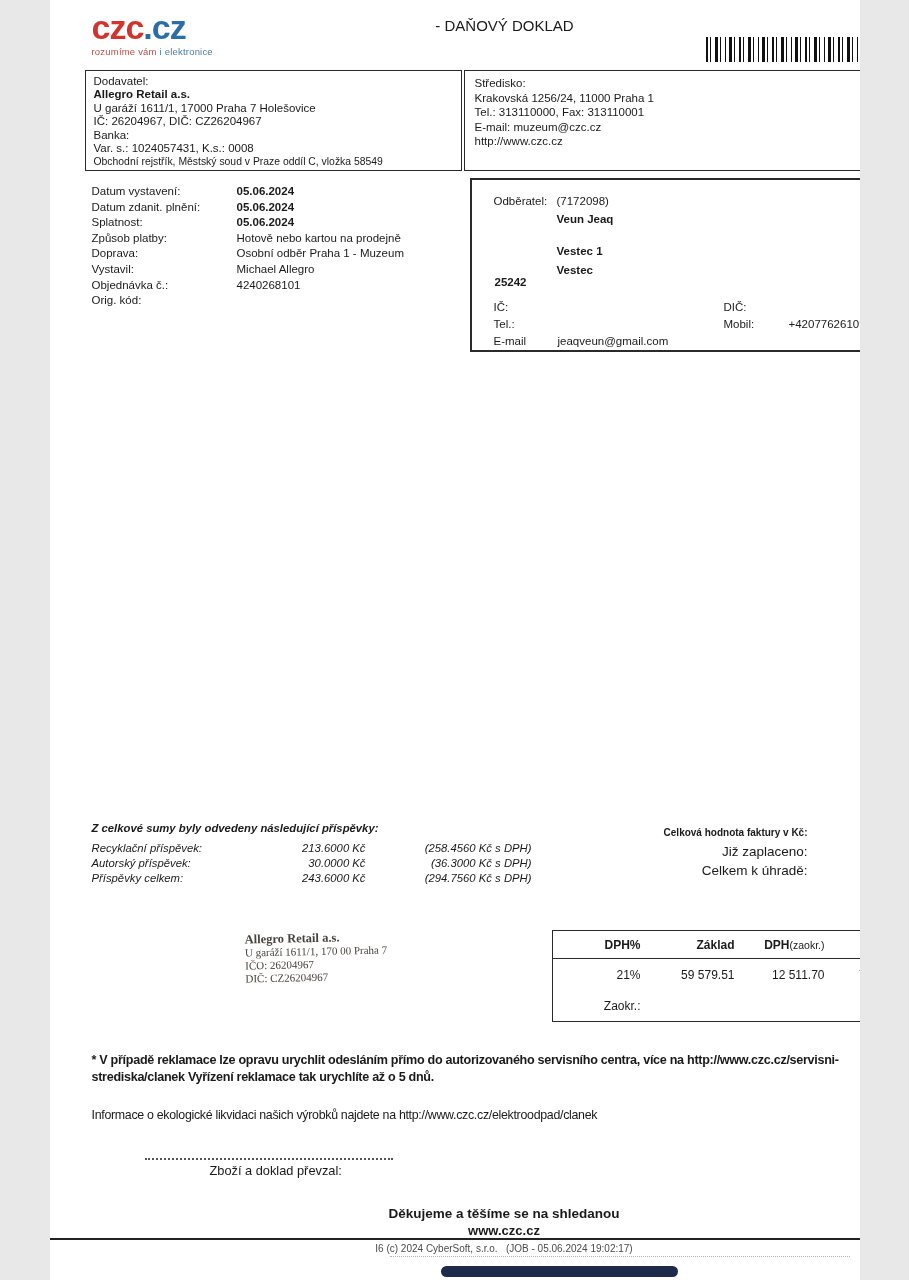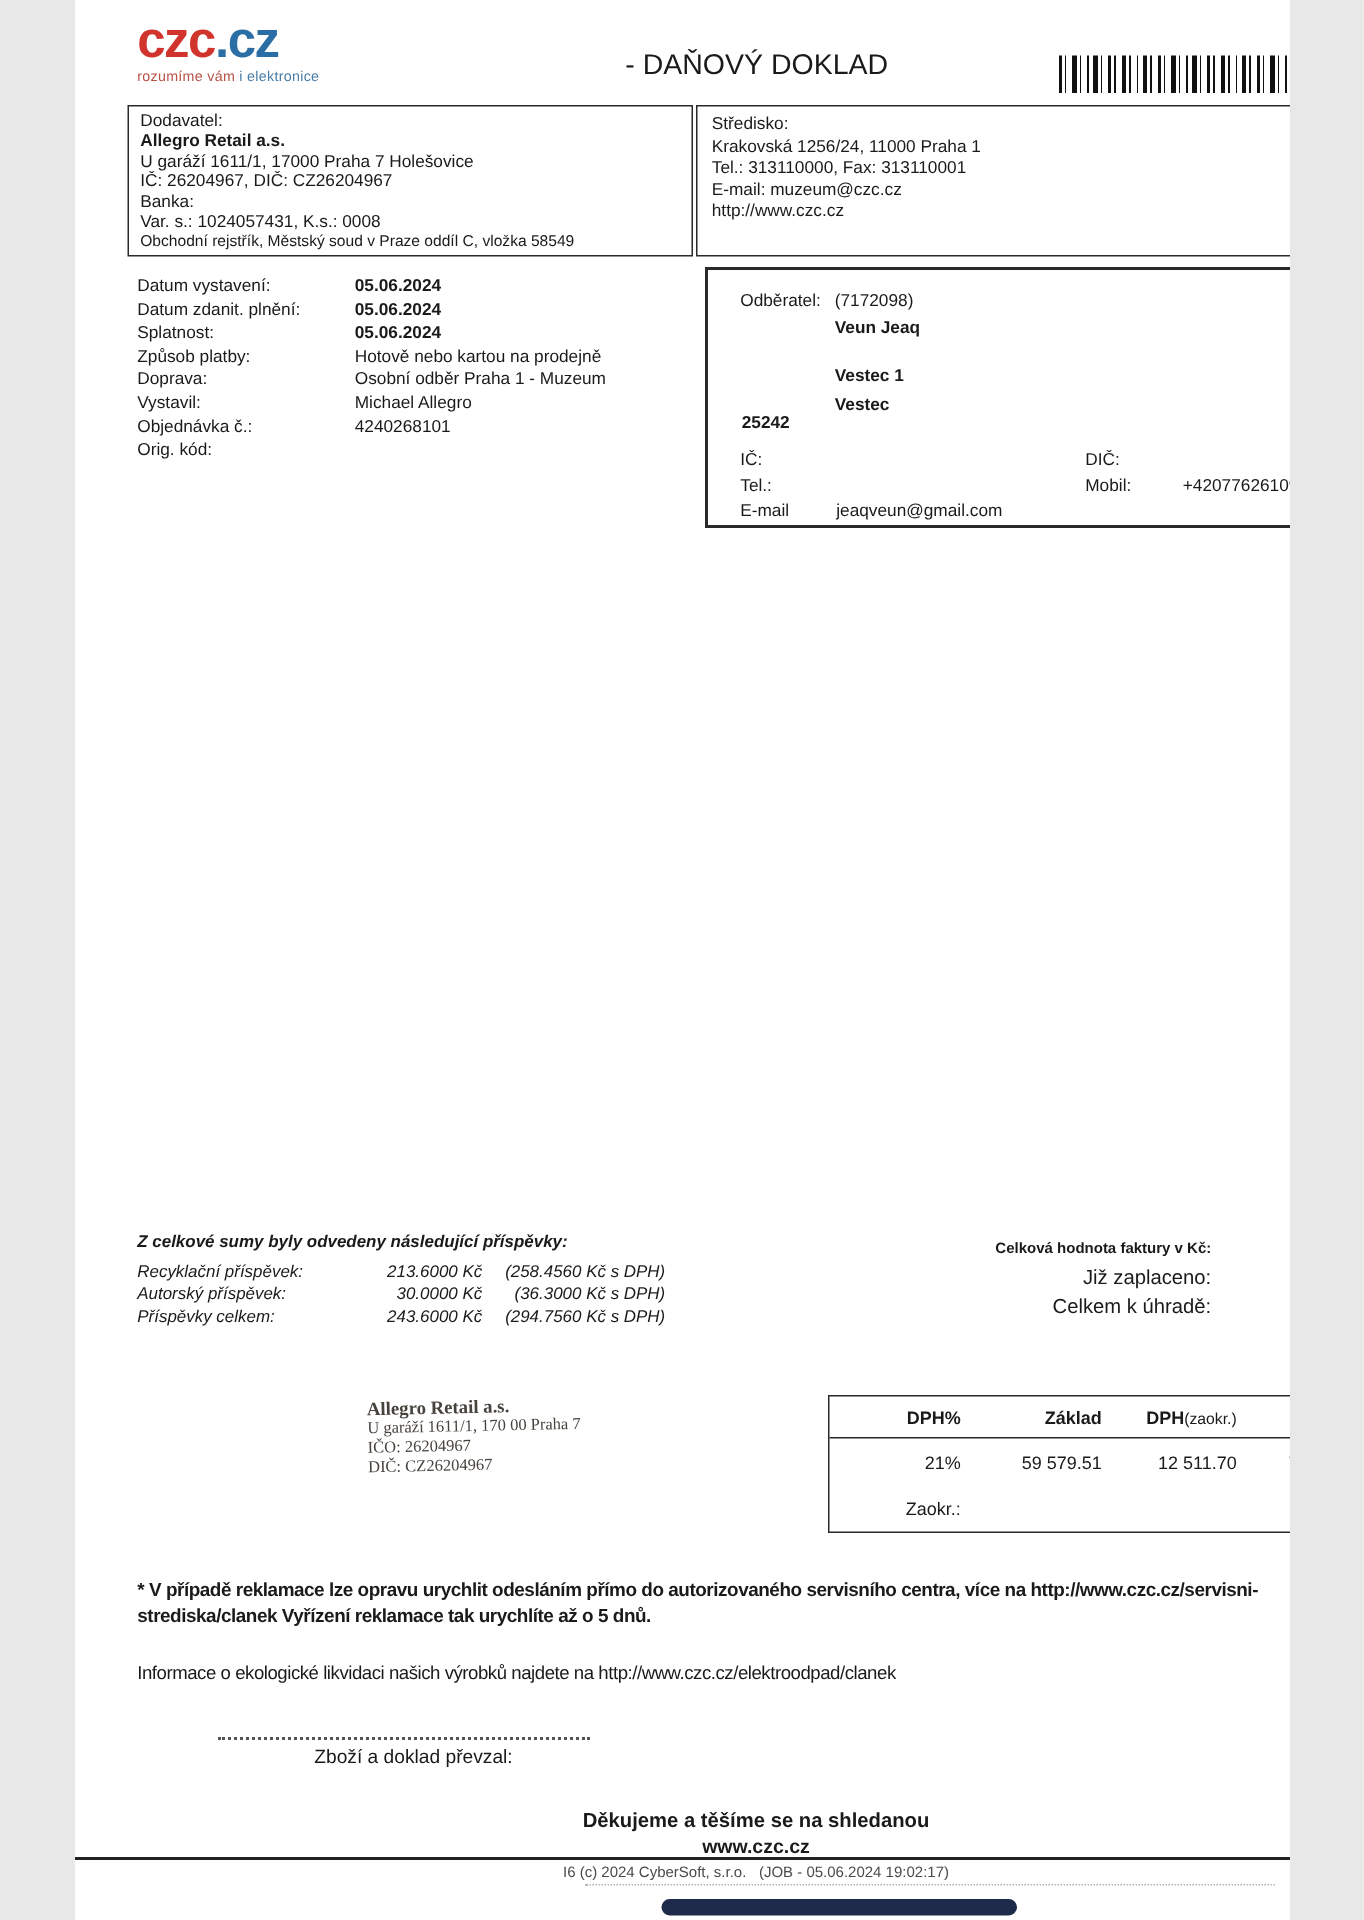--- a/index.html
+++ b/index.html
@@ -11,21 +11,21 @@
   .logo-text{font-size:34px;font-weight:bold;letter-spacing:-1px;line-height:34px;}
   .logo-red{color:#d0342c;}
   .logo-blue{color:#2b6ea5;}
   .logo-tagline{font-size:9.5px;margin-top:2px;letter-spacing:.2px;}
   .tag-red{color:#b85046;}
   .tag-blue{color:#4a7da6;}
 
   .title-block{position:absolute;left:230px;top:16px;width:450px;text-align:center;}
   .t-big{font-size:27px;letter-spacing:0;}
   .t-small{font-size:14px;}
-  .title-line2{font-size:19px;margin-top:17px;}
+  .title-line2{font-size:15px;margin-top:1px;}
 
   .barcode{position:absolute;left:656px;top:37px;width:224px;height:25px;
     background:repeating-linear-gradient(90deg,#111 0 2px,#fff 2px 4px,#111 4px 5px,#fff 5px 9px,
       #111 9px 12px,#fff 12px 14px,#111 14px 15px,#fff 15px 19px,#111 19px 20px,#fff 20px 23px,
       #111 23px 26px,#fff 26px 28px,#111 28px 29px,#fff 29px 33px);}
 
   
   .box{position:absolute;border:1.5px solid #2a2a2a;box-sizing:border-box;background:#fff;}
   .box-supplier{left:35px;top:70px;width:377px;height:101px;padding:4px 8px;}
   .box-supplier div{font-size:11.5px;line-height:13.4px;}
@@ -39,21 +39,21 @@
   .details .row{display:grid;grid-template-columns:145px 1fr;line-height:15.6px;}
 
   
   .box-customer{left:420px;top:178px;width:454px;height:174px;border-width:2px;}
   .box-customer .abs{position:absolute;font-size:11.5px;}
   .cust-name{font-size:14px;font-weight:bold;}
 
   
   .contrib{position:absolute;left:42px;top:822px;width:352px;font-style:italic;font-size:11.3px;}
   .contrib-title{font-weight:bold;margin-bottom:7px;}
-  .contrib .row{display:grid;grid-template-columns:150px 80px 122px;line-height:15px;}
+  .contrib .row{display:grid;grid-template-columns:150px 80px 122px;line-height:15px;gap:44px;}
   .contrib .row span:nth-child(2),.contrib .row span:nth-child(3){text-align:right;}
 
   
   .totals{position:absolute;left:470px;top:823px;width:400px;}
   .totals .row{display:flex;line-height:19px;}
   .totals .row .lab{flex:1;text-align:right;font-size:13.5px;}
   .totals .row .val{width:112px;text-align:right;font-size:13.5px;}
   .totals .row.big .lab,.totals .row.big .val{font-size:10px;font-weight:bold;}
 
   

